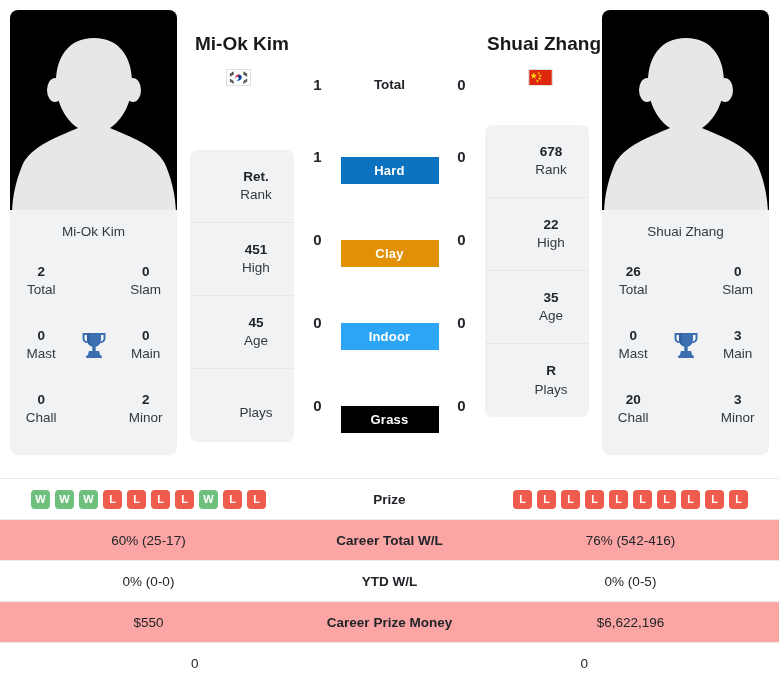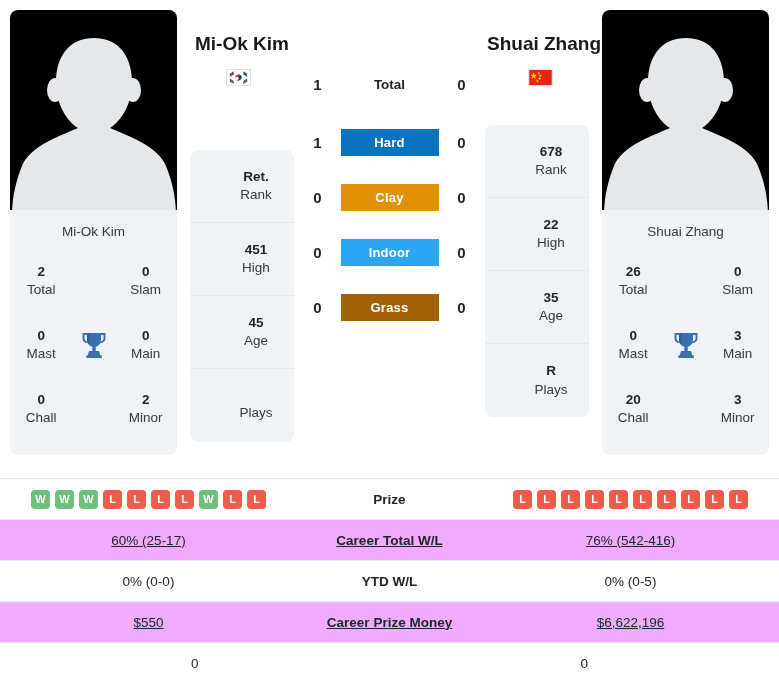--- a/index.html
+++ b/index.html
@@ -113,20 +113,21 @@
   }
   .surface-badge {
     display: block;
     width: 98px;
     padding: 6px 0;
     font-size: 13px;
     font-weight: bold;
     color: #ffffff;
     text-align: center;
     letter-spacing: .2px;
+    margin-top: 28px;
   }
 
   .flag {
     width: 25px; height: 17px;
     display: inline-block;
     vertical-align: middle;
     border: 1px solid rgba(0,0,0,.12);
   }
 
   .name-heading {
@@ -141,21 +142,21 @@
   .flag-right { position: absolute; left: 528px;  top: 68px; }
 
   
   .stats { position: absolute; left: 0; top: 478px; width: 779px; }
   .stat-row {
     display: flex;
     align-items: center;
     height: 41px;
     border-top: 1px solid #e9ecef;
   }
-  .stat-row.alt { background: #f0abfc; text-decoration: underline; }
+  .stat-row.alt { background: #fca5a5; }
   .stat-side {
     flex: 1 1 0;
     text-align: center;
     font-size: 13.5px;
     color: #212529;
   }
   .stat-label {
     width: 185px;
     flex: 0 0 185px;
     text-align: center;
@@ -335,21 +336,21 @@
         <div class="h2h-score">0</div>
         <div class="h2h-mid">
           <span class="surface-badge" style="background:#2da5f5">Indoor</span>
         </div>
         <div class="h2h-score">0</div>
       </div>
 
       <div class="h2h-row" style="margin-top:14px">
         <div class="h2h-score">0</div>
         <div class="h2h-mid">
-          <span class="surface-badge" style="background:#a16207">Grass</span>
+          <span class="surface-badge" style="background:#000000">Grass</span>
         </div>
         <div class="h2h-score">0</div>
       </div>
     </div>
 
     <div class="rank-col" style="padding-right:13px; padding-top:115px;">
       <div class="rank-card">
         <div class="rank-row">
           <div class="rank-val">678</div>
           <div class="rank-lbl">Rank</div>

